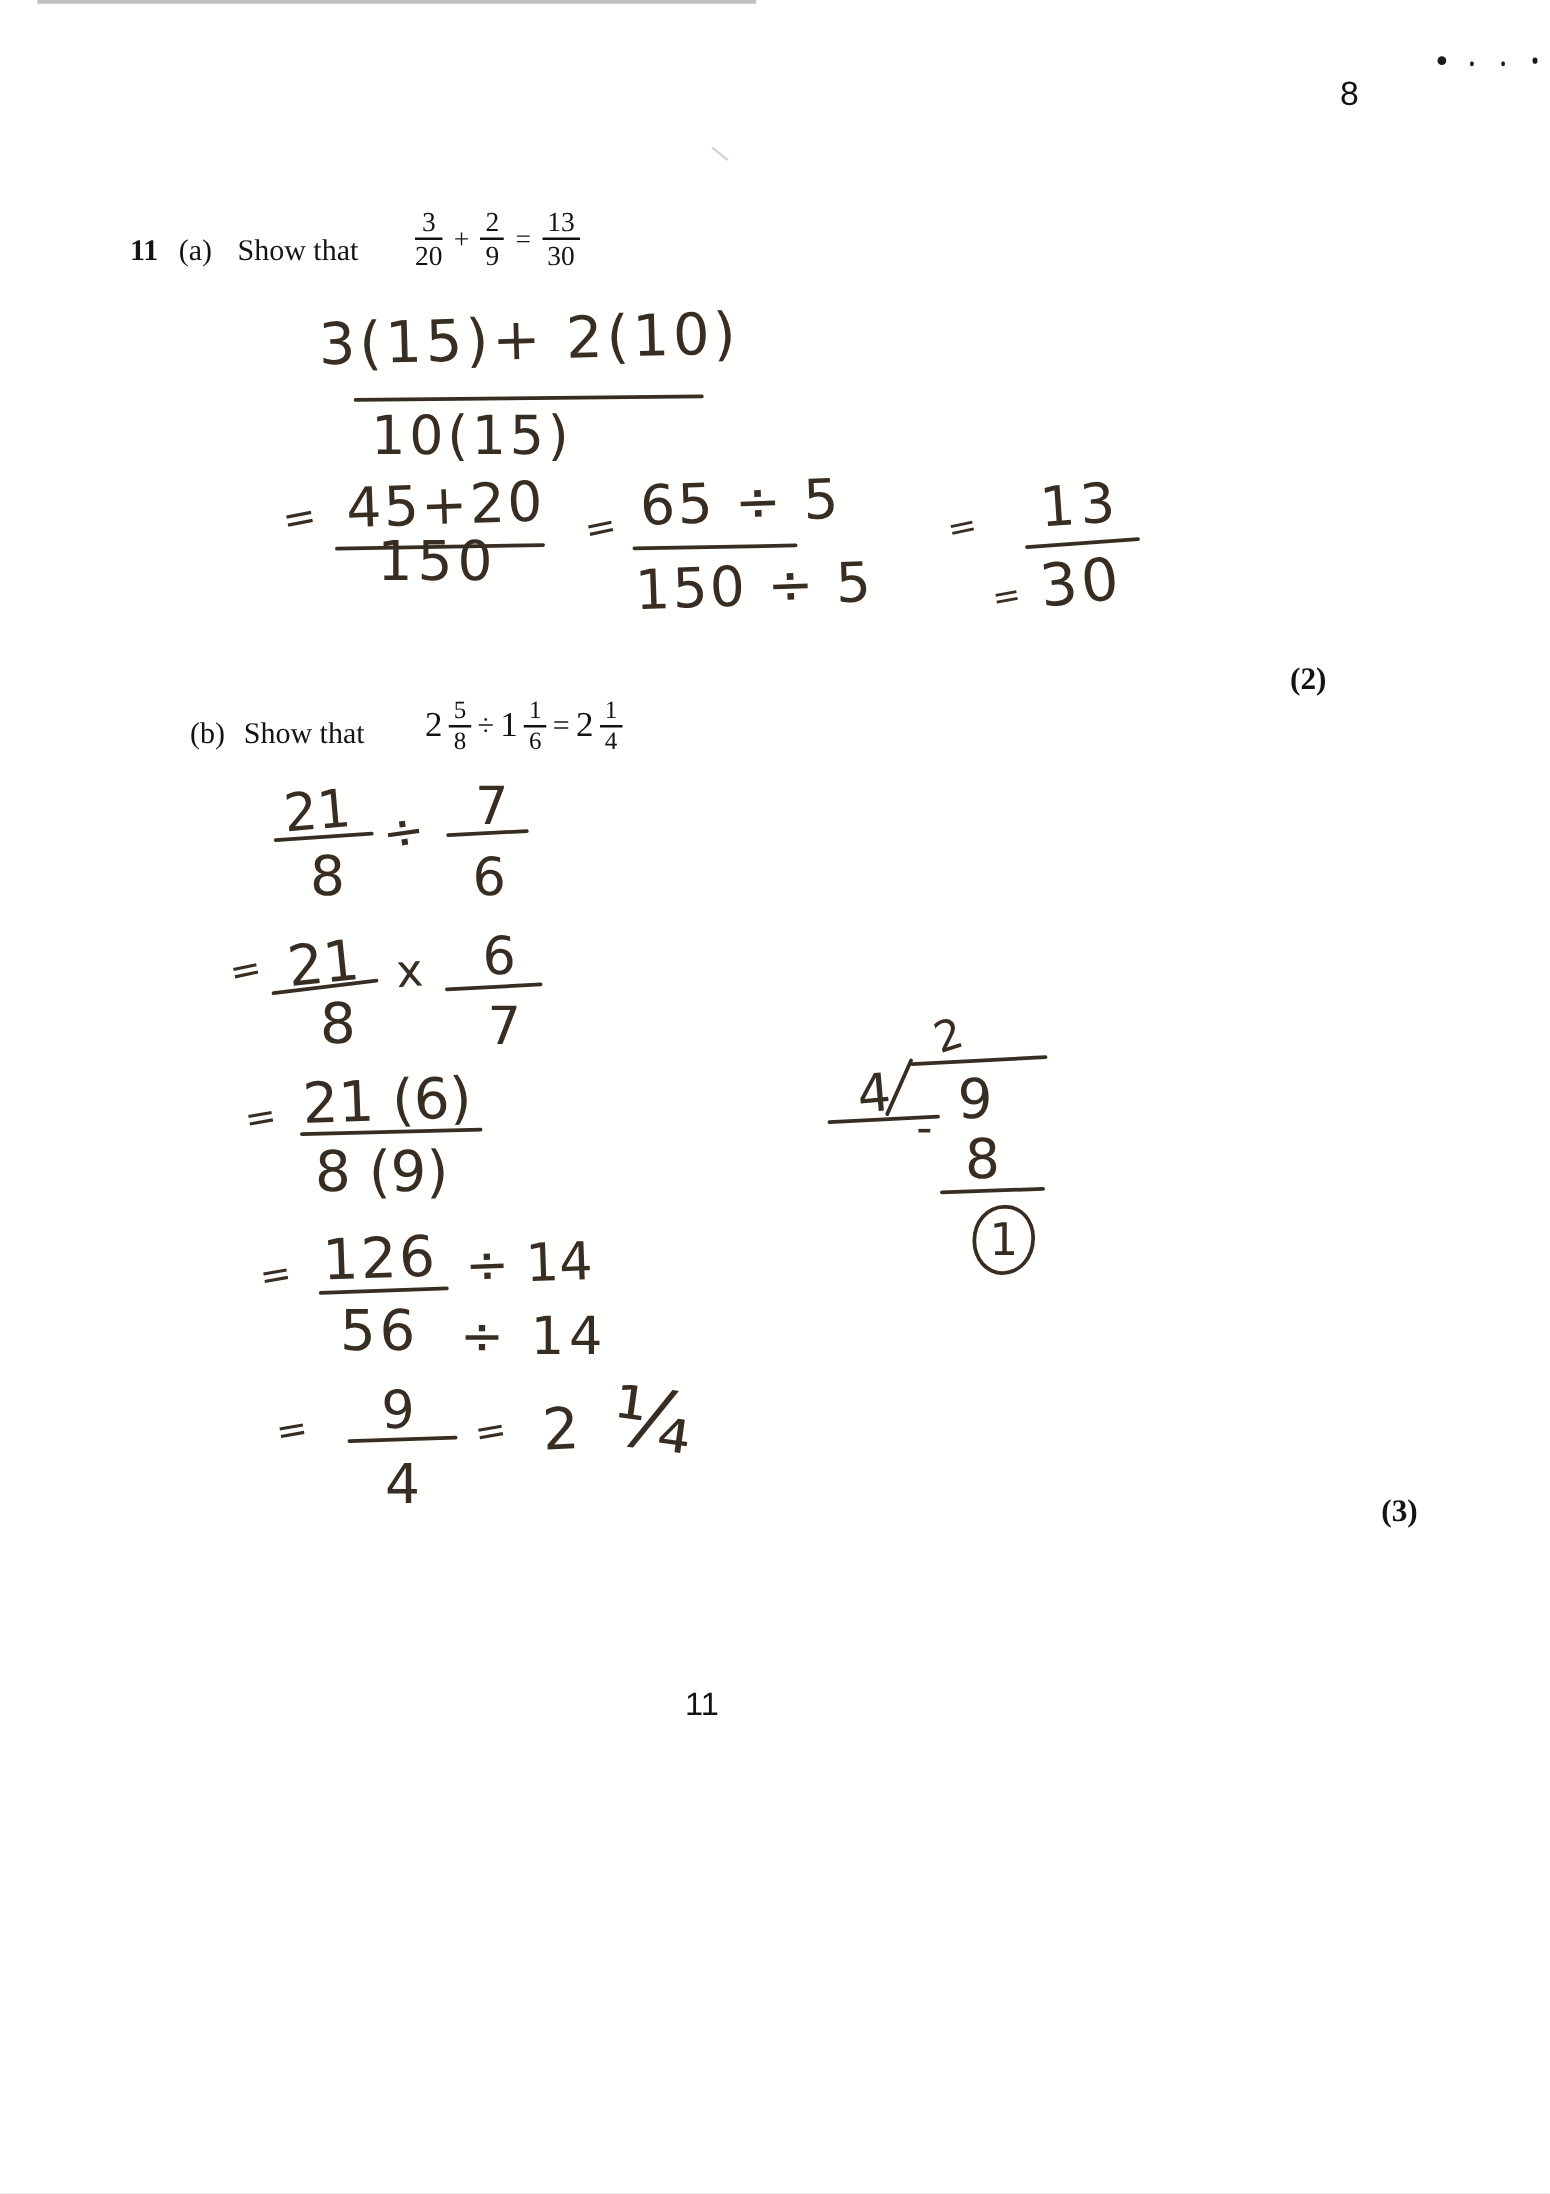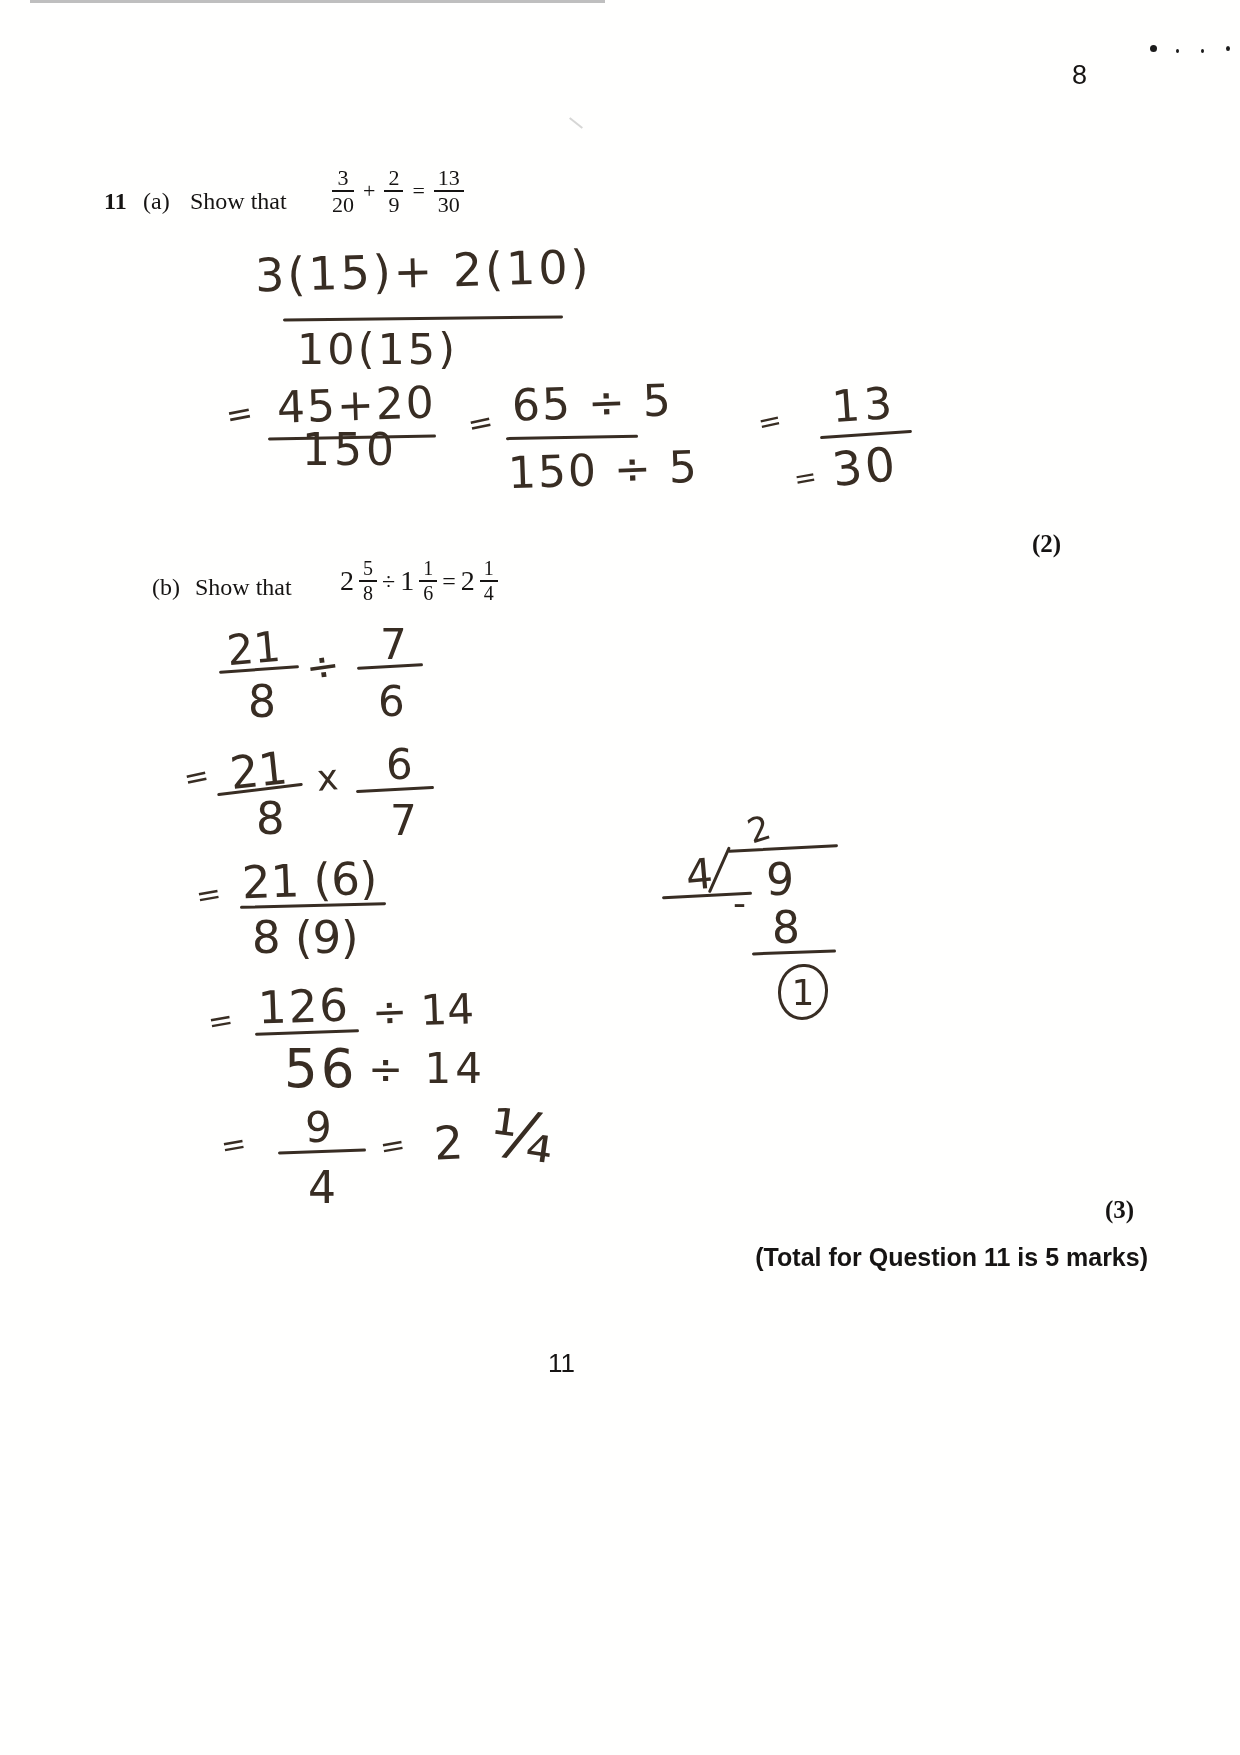--- a/index.html
+++ b/index.html
@@ -133,21 +133,21 @@
 
   <div class="hw" style="left:196px; top:880px; font-size:30px; transform:rotate(-10deg);">=</div>
   <div class="hw" style="left:242px; top:858px; font-size:45px; transform:rotate(-2deg);">21 (6)</div>
   <div class="bar" style="left:240px; top:904px; width:146px; transform:rotate(-1.5deg);"></div>
   <div class="hw" style="left:252px; top:915px; font-size:45px;">8 (9)</div>
 
   <div class="hw" style="left:208px; top:1006px; font-size:30px; transform:rotate(-10deg);">=</div>
   <div class="hw" style="left:258px; top:984px; font-size:45px; letter-spacing:2px; transform:rotate(-2deg);">126</div>
   <div class="hw" style="left:372px; top:990px; font-size:42px; transform:rotate(-2deg);">÷ 14</div>
   <div class="bar" style="left:255px; top:1031px; width:104px; transform:rotate(-2deg);"></div>
-  <div class="hw" style="left:284px; top:1042px; font-size:53px; letter-spacing:3px;">56</div>
+  <div class="hw" style="left:272px; top:1042px; font-size:45px; letter-spacing:3px;">56</div>
   <div class="hw" style="left:368px; top:1048px; font-size:42px; letter-spacing:4px;">÷ 14</div>
 
   <div class="hw" style="left:221px; top:1130px; font-size:30px; transform:rotate(-10deg);">=</div>
   <div class="hw" style="left:305px; top:1107px; font-size:42px;">9</div>
   <div class="bar" style="left:278px; top:1150px; width:88px; transform:rotate(-2deg);"></div>
   <div class="hw" style="left:308px; top:1166px; font-size:44px;">4</div>
   <div class="hw" style="left:380px; top:1131px; font-size:30px; transform:rotate(-10deg);">=</div>
   <div class="hw" style="left:434px; top:1120px; font-size:46px; transform:rotate(-3deg);">2</div>
   <div class="hw" style="left:490px; top:1104px; font-size:66px; transform:rotate(8deg);">¼</div>
 
@@ -159,17 +159,16 @@
   <div class="hw" style="left:766px; top:858px; font-size:44px;">9</div>
   <div class="hw" style="left:733px; top:885px; font-size:36px;">-</div>
   <div class="hw" style="left:772px; top:906px; font-size:44px;">8</div>
   <div class="bar" style="left:752px; top:951px; width:84px; transform:rotate(-2deg);"></div>
   <div class="circle1" style="left:778px; top:964px; width:44px; height:50px; font-size:36px;">
     <span>1</span>
   </div>
 
   <div class="printed bold" style="left:1105px; top:1196px; font-size:25px;">(3)</div>
 
-  <div class="printed sans bold" style="right:92px; top:1243px; font-size:25px;">(Total for Question 11 is 5 marks)</div>
 
   <div class="printed sans" style="left:548px; top:1348px; font-size:26px;">11</div>
 
 </div>
 
 </body></html>

